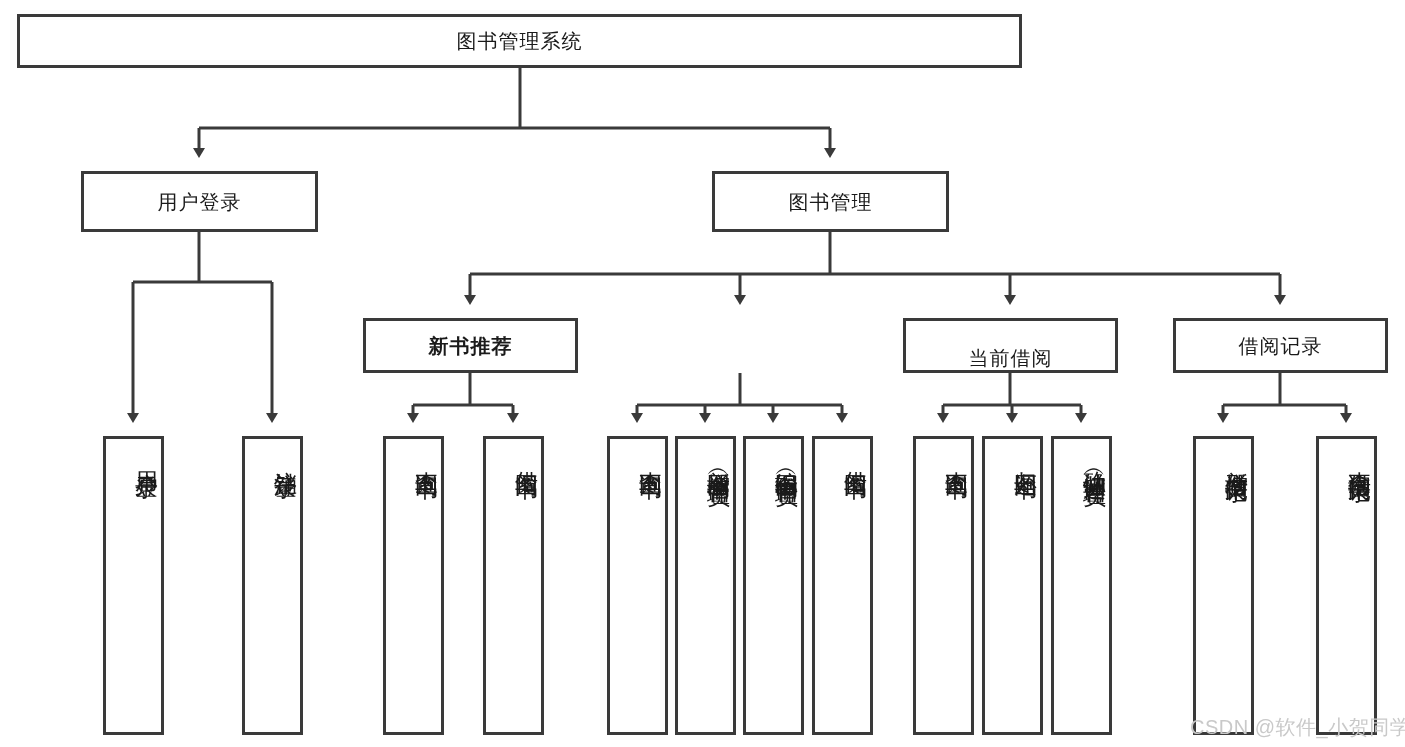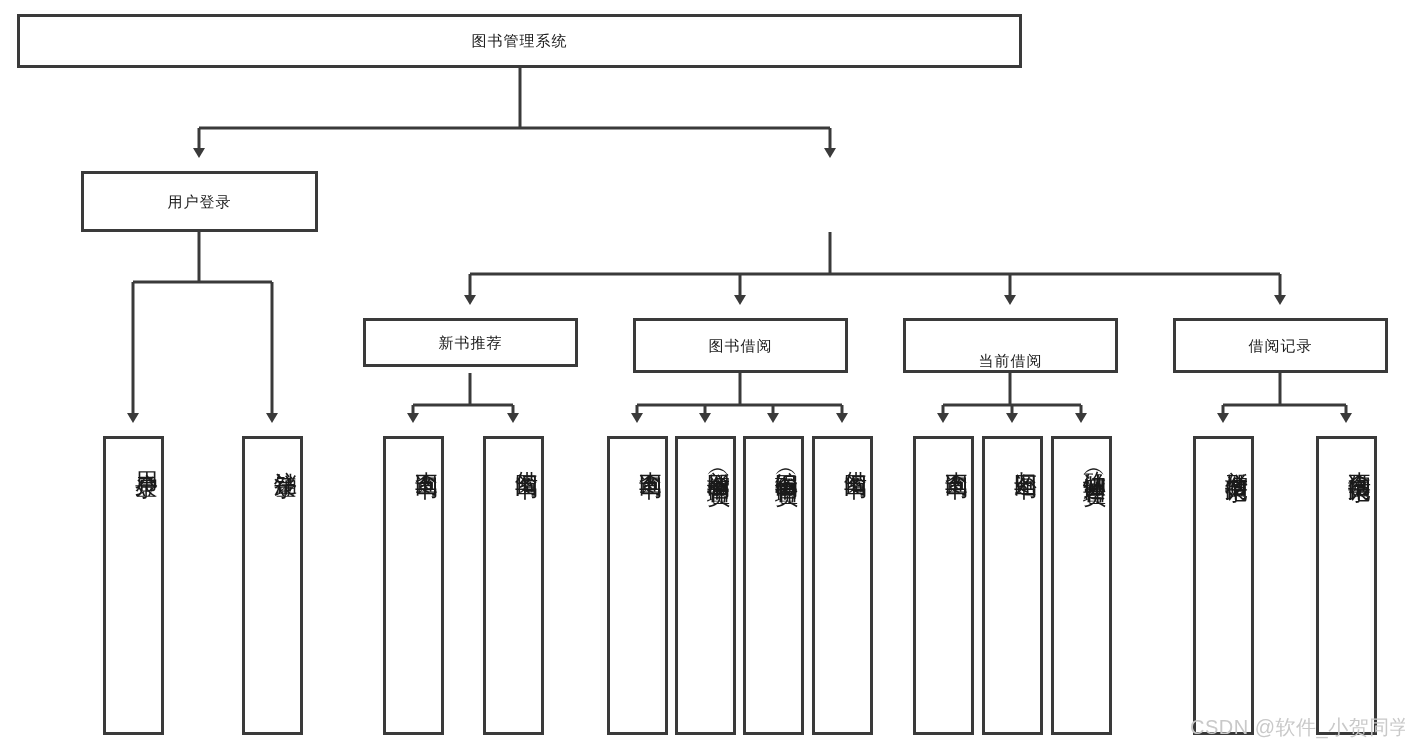--- a/index.html
+++ b/index.html
@@ -30,21 +30,21 @@
     position: absolute;
     box-sizing: border-box;
     border: 3px solid #3a3a3a;
     background: #ffffff;
     display: flex;
     align-items: center;
     justify-content: center;
     color: #1a1a1a;
   }
   .node-h {
-    font-size: 15px;
+    font-size: 20px;
     line-height: 1.2;
     letter-spacing: 1px;
     white-space: nowrap;
   }
   .node-v {
     font-size: 23px;
     line-height: 1.28;
     letter-spacing: 2px;
     writing-mode: vertical-rl;
     text-orientation: upright;
@@ -118,26 +118,26 @@
     </g>
   </svg>
 
   <div class="node node-h" style="left:17px; top:14px; width:1005px; height:54px;">
     <span>图书管理系统</span>
   </div>
 
   <div class="node node-h" style="left:81px; top:171px; width:237px; height:61px;">
     <span>用户登录</span>
   </div>
+  <div class="node node-h" style="left:712px; top:171px; width:237px; height:61px;">
+    <span>图书管理</span>
+  </div>
 
-  <div class="node node-h" style="left:363px; top:318px; width:215px; height:49px;">
+  <div class="node node-h" style="left:363px; top:318px; width:215px; height:55px;font-weight:bold;">
     <span>新书推荐</span>
-  </div>
-  <div class="node node-h" style="left:633px; top:318px; width:215px; height:55px;">
-    <span>图书借阅</span>
   </div>
   <div class="node node-h" style="left:903px; top:318px; width:215px; height:55px;align-items:flex-end;">
     <span>当前借阅</span>
   </div>
   <div class="node node-h" style="left:1173px; top:318px; width:215px; height:55px;">
     <span>借阅记录</span>
   </div>
 
   <div class="node node-v" style="left:103px; top:436px; width:61px; height:299px;">
     <span>用户登录</span>

